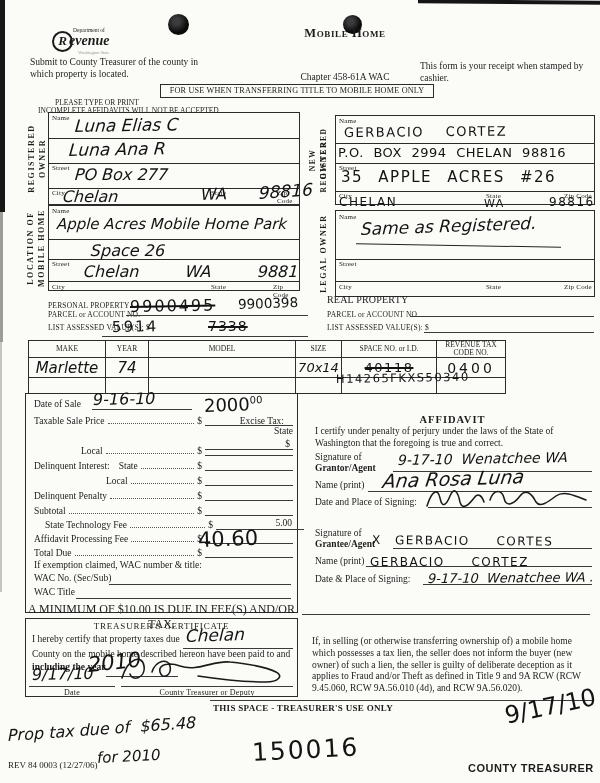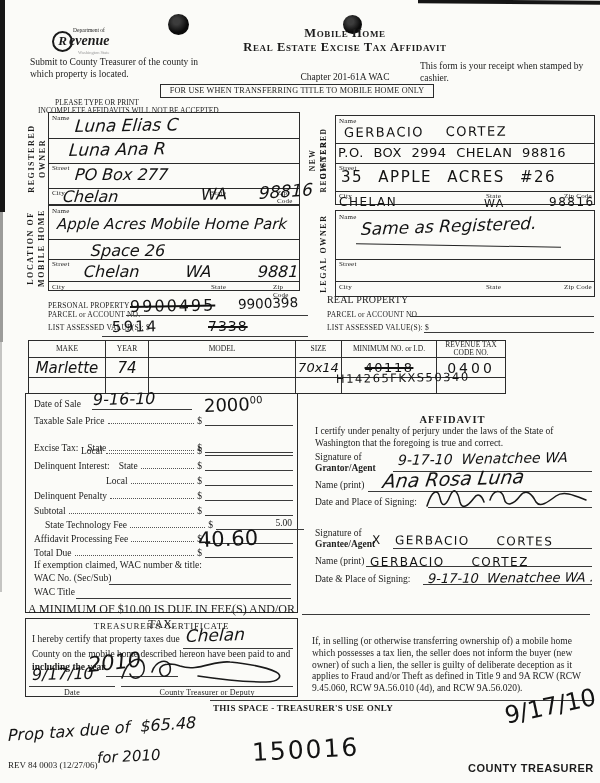--- a/index.html
+++ b/index.html
@@ -49,24 +49,23 @@
   <div class="abs" style="left:343px;top:15px;width:19px;height:19px;border-radius:50%;background:radial-gradient(circle at 40% 35%,#3c3c3c 0 18%,#0a0a0a 60%);"></div>
 
   <div class="abs" style="left:52px;top:24px;width:110px;height:34px;">
     <span class="abs logo-r" style="left:0;top:7px;">R</span>
     <span class="abs" style="left:21px;top:3px;font-size:5.5px;">Department of</span>
     <span class="abs b cur" style="left:17px;top:9px;font-size:14px;">evenue</span>
     <span class="abs" style="left:26px;top:26px;font-size:4.5px;color:#999;">Washington State</span>
   </div>
 
   <div class="abs b ctr" style="left:190px;top:26px;width:310px;font-size:12.5px;font-variant:small-caps;letter-spacing:.6px;">Mobile Home</div>
-  <div class="abs b ctr" style="left:190px;top:40px;width:310px;font-size:12.5px;font-variant:small-caps;letter-spacing:.6px;">Real Estate Excise Tax Affidavit</div>
 
   <div class="abs" style="left:30px;top:57px;width:180px;font-size:9.5px;line-height:11.5px;">Submit to County Treasurer of the county in which property is located.</div>
-  <div class="abs ctr" style="left:190px;top:72px;width:310px;font-size:9.5px;">Chapter 201-61A WAC</div>
+  <div class="abs ctr" style="left:190px;top:72px;width:310px;font-size:9.5px;">Chapter 458-61A WAC</div>
   <div class="abs" style="left:420px;top:61px;width:172px;font-size:9.5px;line-height:11.5px;">This form is your receipt when stamped by cashier.</div>
 
   <div class="abs ctr" style="left:160px;top:84px;width:272px;height:12px;border:1px solid #2b2b2b;font-size:8.2px;line-height:12px;letter-spacing:.2px;">FOR USE WHEN TRANSFERRING TITLE TO MOBILE HOME ONLY</div>
 
   <div class="abs" style="left:55px;top:98px;font-size:7.5px;">PLEASE TYPE OR PRINT</div>
   <div class="abs" style="left:38px;top:106px;font-size:7.5px;">INCOMPLETE AFFIDAVITS WILL NOT BE ACCEPTED</div>
 
   <div class="vlab" style="left:26px;top:205px;width:93px;">REGISTERED</div>
   <div class="vlab" style="left:37px;top:205px;width:93px;">OWNER</div>
   <div class="vlab" style="left:307px;top:205px;width:90px;font-size:7.5px;">NEW REGISTERED</div>
@@ -149,21 +148,21 @@
   <div class="abs line" style="left:410px;top:316px;width:184px;"></div>
   <div class="abs lbl" style="left:327px;top:323px;font-size:7.5px;">LIST ASSESSED VALUE(S): $</div>
   <div class="abs line" style="left:424px;top:332px;width:170px;"></div>
 
   <div class="abs box" style="left:28px;top:340px;width:478px;">
     <div class="vt-row">
       <div class="vtc hdrcell" style="width:77px;height:17px;">MAKE</div>
       <div class="vtc hdrcell" style="width:43px;height:17px;">YEAR</div>
       <div class="vtc hdrcell" style="width:147px;height:17px;">MODEL</div>
       <div class="vtc hdrcell" style="width:46px;height:17px;">SIZE</div>
-      <div class="vtc hdrcell" style="width:95px;height:17px;">MINIMUM NO. or I.D.</div>
+      <div class="vtc hdrcell" style="width:95px;height:17px;">SPACE NO. or I.D.</div>
       <div class="vtc hdrcell" style="width:68px;height:17px;">REVENUE TAX CODE NO.</div>
     </div>
     <div class="vt-row">
       <div class="vtc" style="width:77px;height:20px;">
           <span class="hw cur" style="font-size:15px;">Marlette</span>
         </div>
       <div class="vtc" style="width:43px;height:20px;">
           <span class="hw cur" style="font-size:15px;">74</span>
         </div>
       <div class="vtc" style="width:147px;height:20px;">
@@ -194,21 +193,21 @@
     <span class="abs pr" style="left:8px;top:5px;">Date of Sale</span>
     <div class="abs line" style="left:66px;top:15px;width:100px;"></div>
     <span class="abs hw cur" style="left:67px;top:-4px;font-size:16px;transform:rotate(-1deg);">9-16-10</span>
 
     <div class="abs taxrow" style="left:8px;top:19px;">
       <span class="trlabel">Taxable Sale Price</span>
         <span class="dotl"></span>
         <span class="dollar">$</span>
         <span class="vline"></span>
     </div>
-    <div class="abs taxrow" style="left:8px;top:46px;">
+    <div class="abs taxrow" style="left:8px;top:22px;flex-direction:column;">
       <span class="trlabel" style="margin-right:9px;">Excise Tax:</span>
         <span class="trlabel">State</span>
         <span class="dotl"></span>
         <span class="dollar">$</span>
         <span class="vline"></span>
     </div>
     <div class="abs taxrow" style="left:8px;top:49px;">
       <span class="trlabel" style="margin-left:47px;">Local</span>
         <span class="dotl"></span>
         <span class="dollar">$</span>

